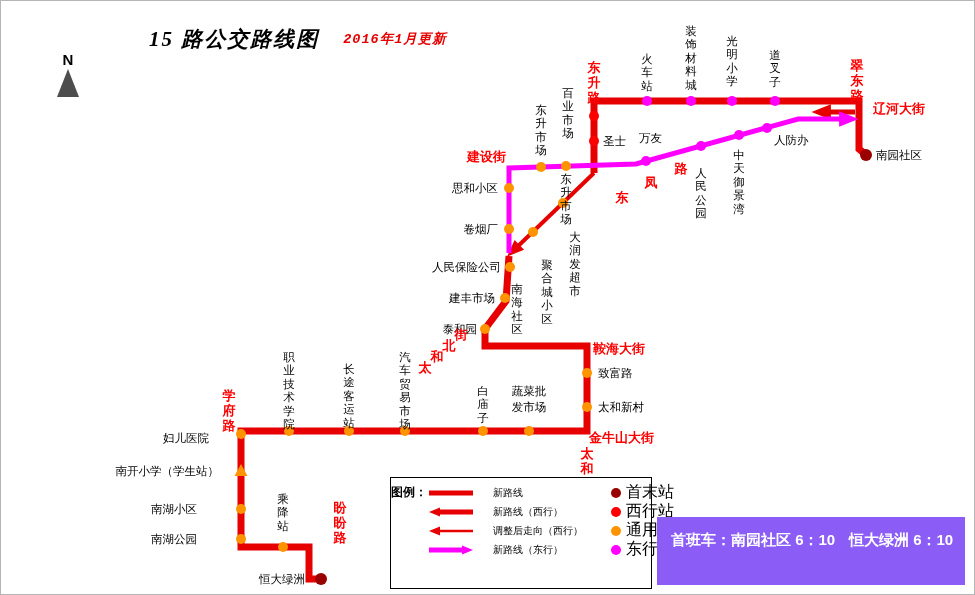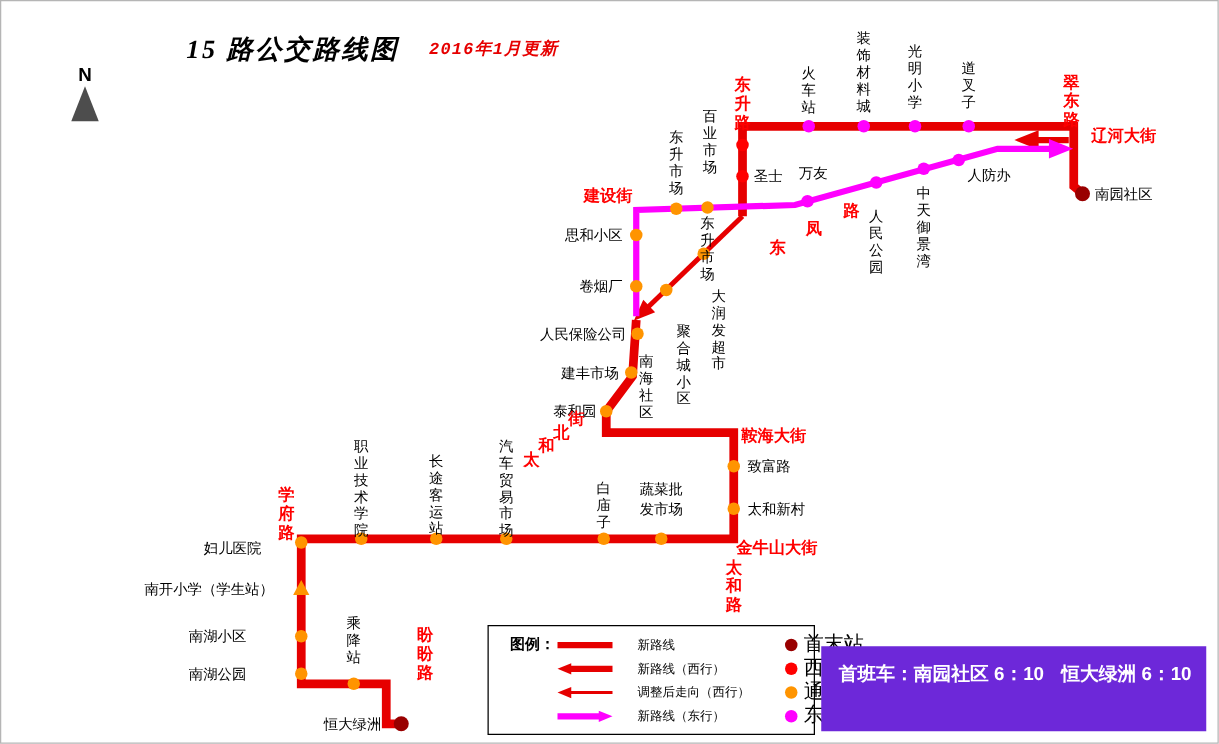--- a/index.html
+++ b/index.html
@@ -3,28 +3,28 @@
 <meta charset="utf-8">
 <style>
   html,body{margin:0;padding:0;}
   body{font-family:"Liberation Sans",sans-serif;background:#fff;}
   #canvas{position:relative;width:975px;height:595px;background:#fff;border:1px solid #b5b5b5;box-sizing:border-box;overflow:hidden;}
   #map-svg{position:absolute;left:0;top:0;}
   #map-svg text{font-family:"Liberation Sans",sans-serif;}
   .title-row{position:absolute;left:148px;top:24px;display:flex;align-items:center;}
   .page-title{font-family:"Liberation Serif",serif;font-style:italic;font-weight:bold;font-size:21px;letter-spacing:2px;color:#000;}
   .update-note{font-family:Liberation Mono, monospace;font-style:italic;font-weight:bold;font-size:13.5px;color:#e60000;margin-left:24px;letter-spacing:1px;}
-  .legend{position:absolute;left:389px;top:499px;width:262px;height:88px;border:1px solid #000;background:#fff;box-sizing:border-box;padding:5px 6px 0 17px;}
+  .legend{position:absolute;left:389px;top:476px;width:262px;height:112px;border:1px solid #000;background:#fff;box-sizing:border-box;padding:5px 6px 0 0;}
   .lg-row{display:flex;align-items:center;height:19px;}
   .lg-t{width:36px;font-weight:bold;font-size:12px;color:#000;flex:none;}
   .lg-sample{width:48px;flex:none;display:block;}
   .lg-line-label{width:118px;font-size:10px;color:#000;flex:none;margin-left:18px;}
   .lg-dot{width:10px;height:10px;border-radius:50%;margin-right:5px;flex:none;}
   .lg-dot-label{font-size:16px;color:#000;white-space:nowrap;}
-  .schedule{position:absolute;left:656px;top:516px;width:308px;height:68px;background:#6d28d9;color:#fff;box-sizing:border-box;padding:12px 0 0 14px;font-weight:bold;font-size:15px;}
+  .schedule{position:absolute;left:656px;top:516px;width:308px;height:68px;background:#8b5cf6;color:#fff;box-sizing:border-box;padding:12px 0 0 14px;font-weight:bold;font-size:15px;}
   .sched-row{display:flex;line-height:22px;white-space:nowrap;}
   .sched-left{width:178px;flex:none;}
 </style>
 </head>
 <body>
 
 <div id="canvas">
   <svg id="map-svg" width="975" height="595" viewBox="0 0 975 595">
       <polyline points="320,578 308,578 308,546 240,546 240,430 586,430 586,345 484,345 484,328 505,300 508,255" fill="none" stroke="#e60000" stroke-width="7" stroke-linejoin="miter"></polyline>
       <polyline points="593,172 593,100 858,100 858,148 864,153" fill="none" stroke="#e60000" stroke-width="7" stroke-linejoin="miter"></polyline>

